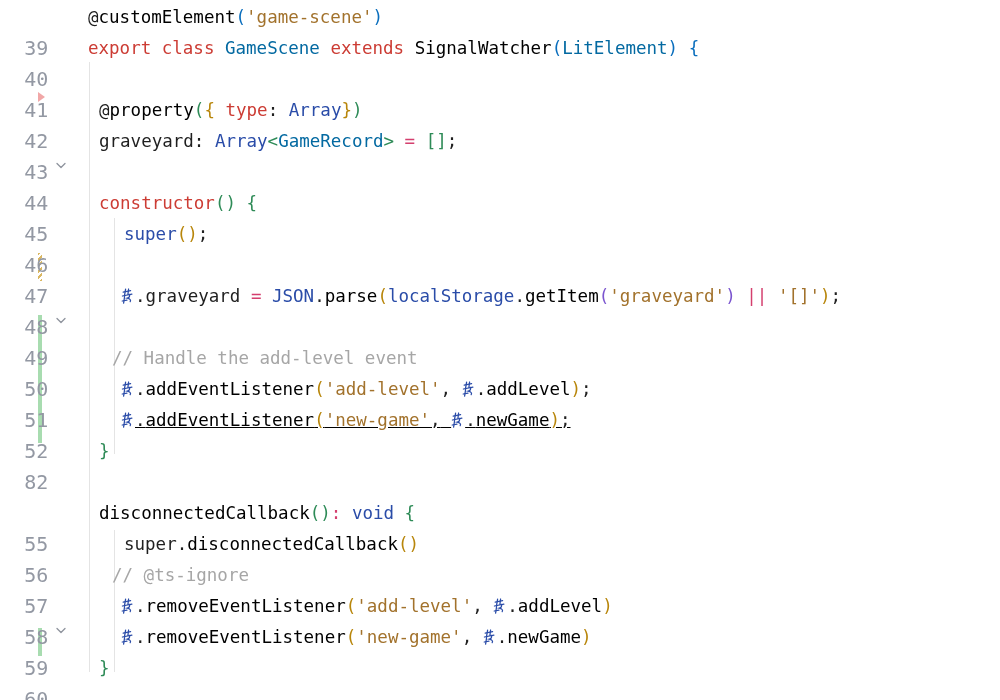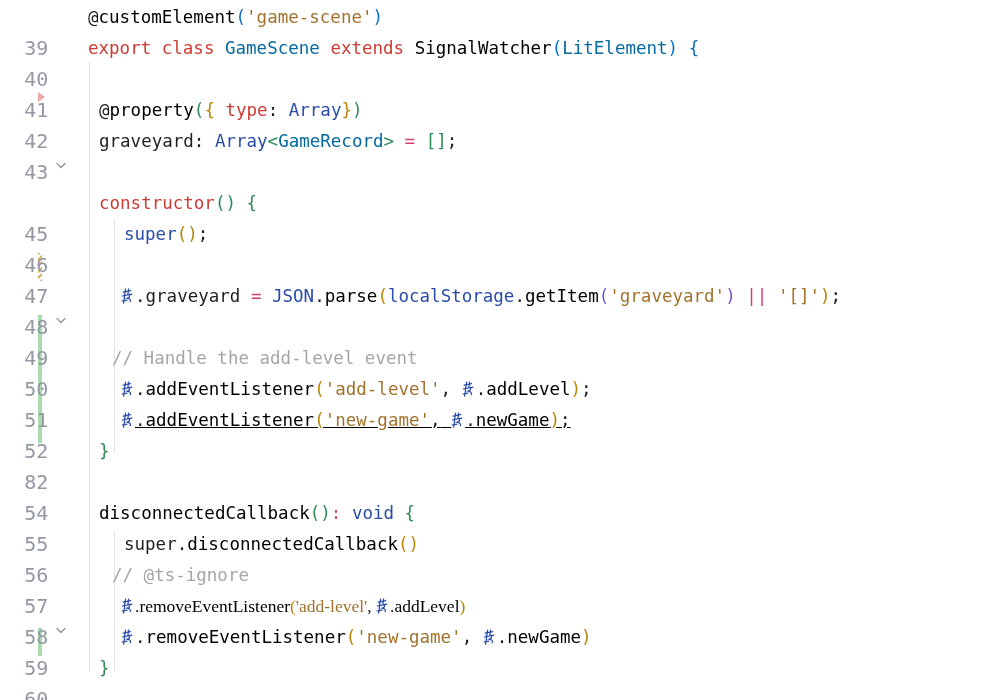--- a/index.html
+++ b/index.html
@@ -101,20 +101,23 @@
   <div class="row" style="top:95px;">
     <span class="lineno">42</span>
     <span class="code" style="left:99px;"><span class="at">@</span><span class="fn">property</span><span class="p3">(</span><span class="p2">{</span> <span class="kw">type</span><span class="punct">:</span> <span class="var">Array</span><span class="p2">}</span><span class="p3">)</span></span>
   </div>
 
   <div class="row" style="top:126px;">
     <span class="lineno">43</span>
     <span class="code" style="left:99px;"><span class="plain">graveyard</span><span class="punct">:</span> <span class="var">Array</span><span class="p3">&lt;</span><span class="cls">GameRecord</span><span class="p3">&gt;</span> <span class="op">=</span> <span class="p3">[]</span><span class="punct">;</span></span>
   </div>
 
+  <div class="row" style="top:157px;">
+    <span class="lineno">44</span>
+  </div>
 
   <div class="row" style="top:188px;">
     <span class="lineno">45</span>
     <span class="fold">
       <svg width="14" height="14" viewBox="0 0 14 14">
           <path d="M3 5.5 L7 9.5 L11 5.5" fill="none" stroke="#8e939d" stroke-width="1.3" stroke-linecap="round" stroke-linejoin="round"></path>
         </svg>
     </span>
     <span class="code" style="left:99px;"><span class="kw">constructor</span><span class="p3">()</span> <span class="p3">{</span></span>
   </div>
@@ -200,23 +203,20 @@
               <path d="M1.2 13.0 L6.0 12.2"></path>
             </g>
           </svg></span><span class="plain">.</span><span class="fn">newGame</span><span class="p2">)</span><span class="punct">;</span></span>
   </div>
 
   <div class="row" style="top:436px;">
     <span class="lineno">82</span>
     <span class="code p3" style="left:99px;">}</span>
   </div>
 
-  <div class="row" style="top:467px;">
-    <span class="lineno">54</span>
-  </div>
 
   <div class="row" style="top:498px;">
     <span class="lineno">55</span>
     <span class="fold">
       <svg width="14" height="14" viewBox="0 0 14 14">
           <path d="M3 5.5 L7 9.5 L11 5.5" fill="none" stroke="#8e939d" stroke-width="1.3" stroke-linecap="round" stroke-linejoin="round"></path>
         </svg>
     </span>
     <span class="code" style="left:99px;"><span class="fn">disconnectedCallback</span><span class="p3">()</span><span class="op">:</span> <span class="var">void</span> <span class="p3">{</span></span>
   </div>
@@ -226,21 +226,21 @@
     <span class="code" style="left:124px;"><span class="plain">super</span><span class="plain">.</span><span class="fn">disconnectedCallback</span><span class="p2">()</span></span>
   </div>
 
   <div class="row" style="top:560px;">
     <span class="lineno">57</span>
     <span class="code cmt" style="left:112px;">// @ts-ignore</span>
   </div>
 
   <div class="row" style="top:591px;">
     <span class="lineno">58</span>
-    <span class="code" style="left:121px;font-family:Liberation Serif, serif;"><span class="this-lig"><svg width="14" height="17" viewBox="0 0 14 17">
+    <span class="code" style="left:121px;"><span class="this-lig"><svg width="14" height="17" viewBox="0 0 14 17">
             <g fill="none" stroke="#2a4ca8" stroke-width="1.25" stroke-linecap="round">
               <path d="M2.2 4.2 L9.6 2.6"></path>
               <path d="M4.6 1.2 L3.4 8.2"></path>
               <path d="M7.6 1.0 L6.9 6.4"></path>
               <path d="M1.4 8.0 L10.9 6.1"></path>
               <path d="M8.0 6.2 C9.6 7.9 8.2 9.6 6.2 10.2 C8.4 10.8 10.4 11.6 9.2 13.6"></path>
               <path d="M3.6 8.6 L2.6 15.2"></path>
               <path d="M1.2 13.0 L6.0 12.2"></path>
             </g>
           </svg></span><span class="plain">.</span><span class="fn">removeEventListener</span><span class="p2">(</span><span class="str">'add-level'</span><span class="punct">,</span> <span class="this-lig"><svg width="14" height="17" viewBox="0 0 14 17">

